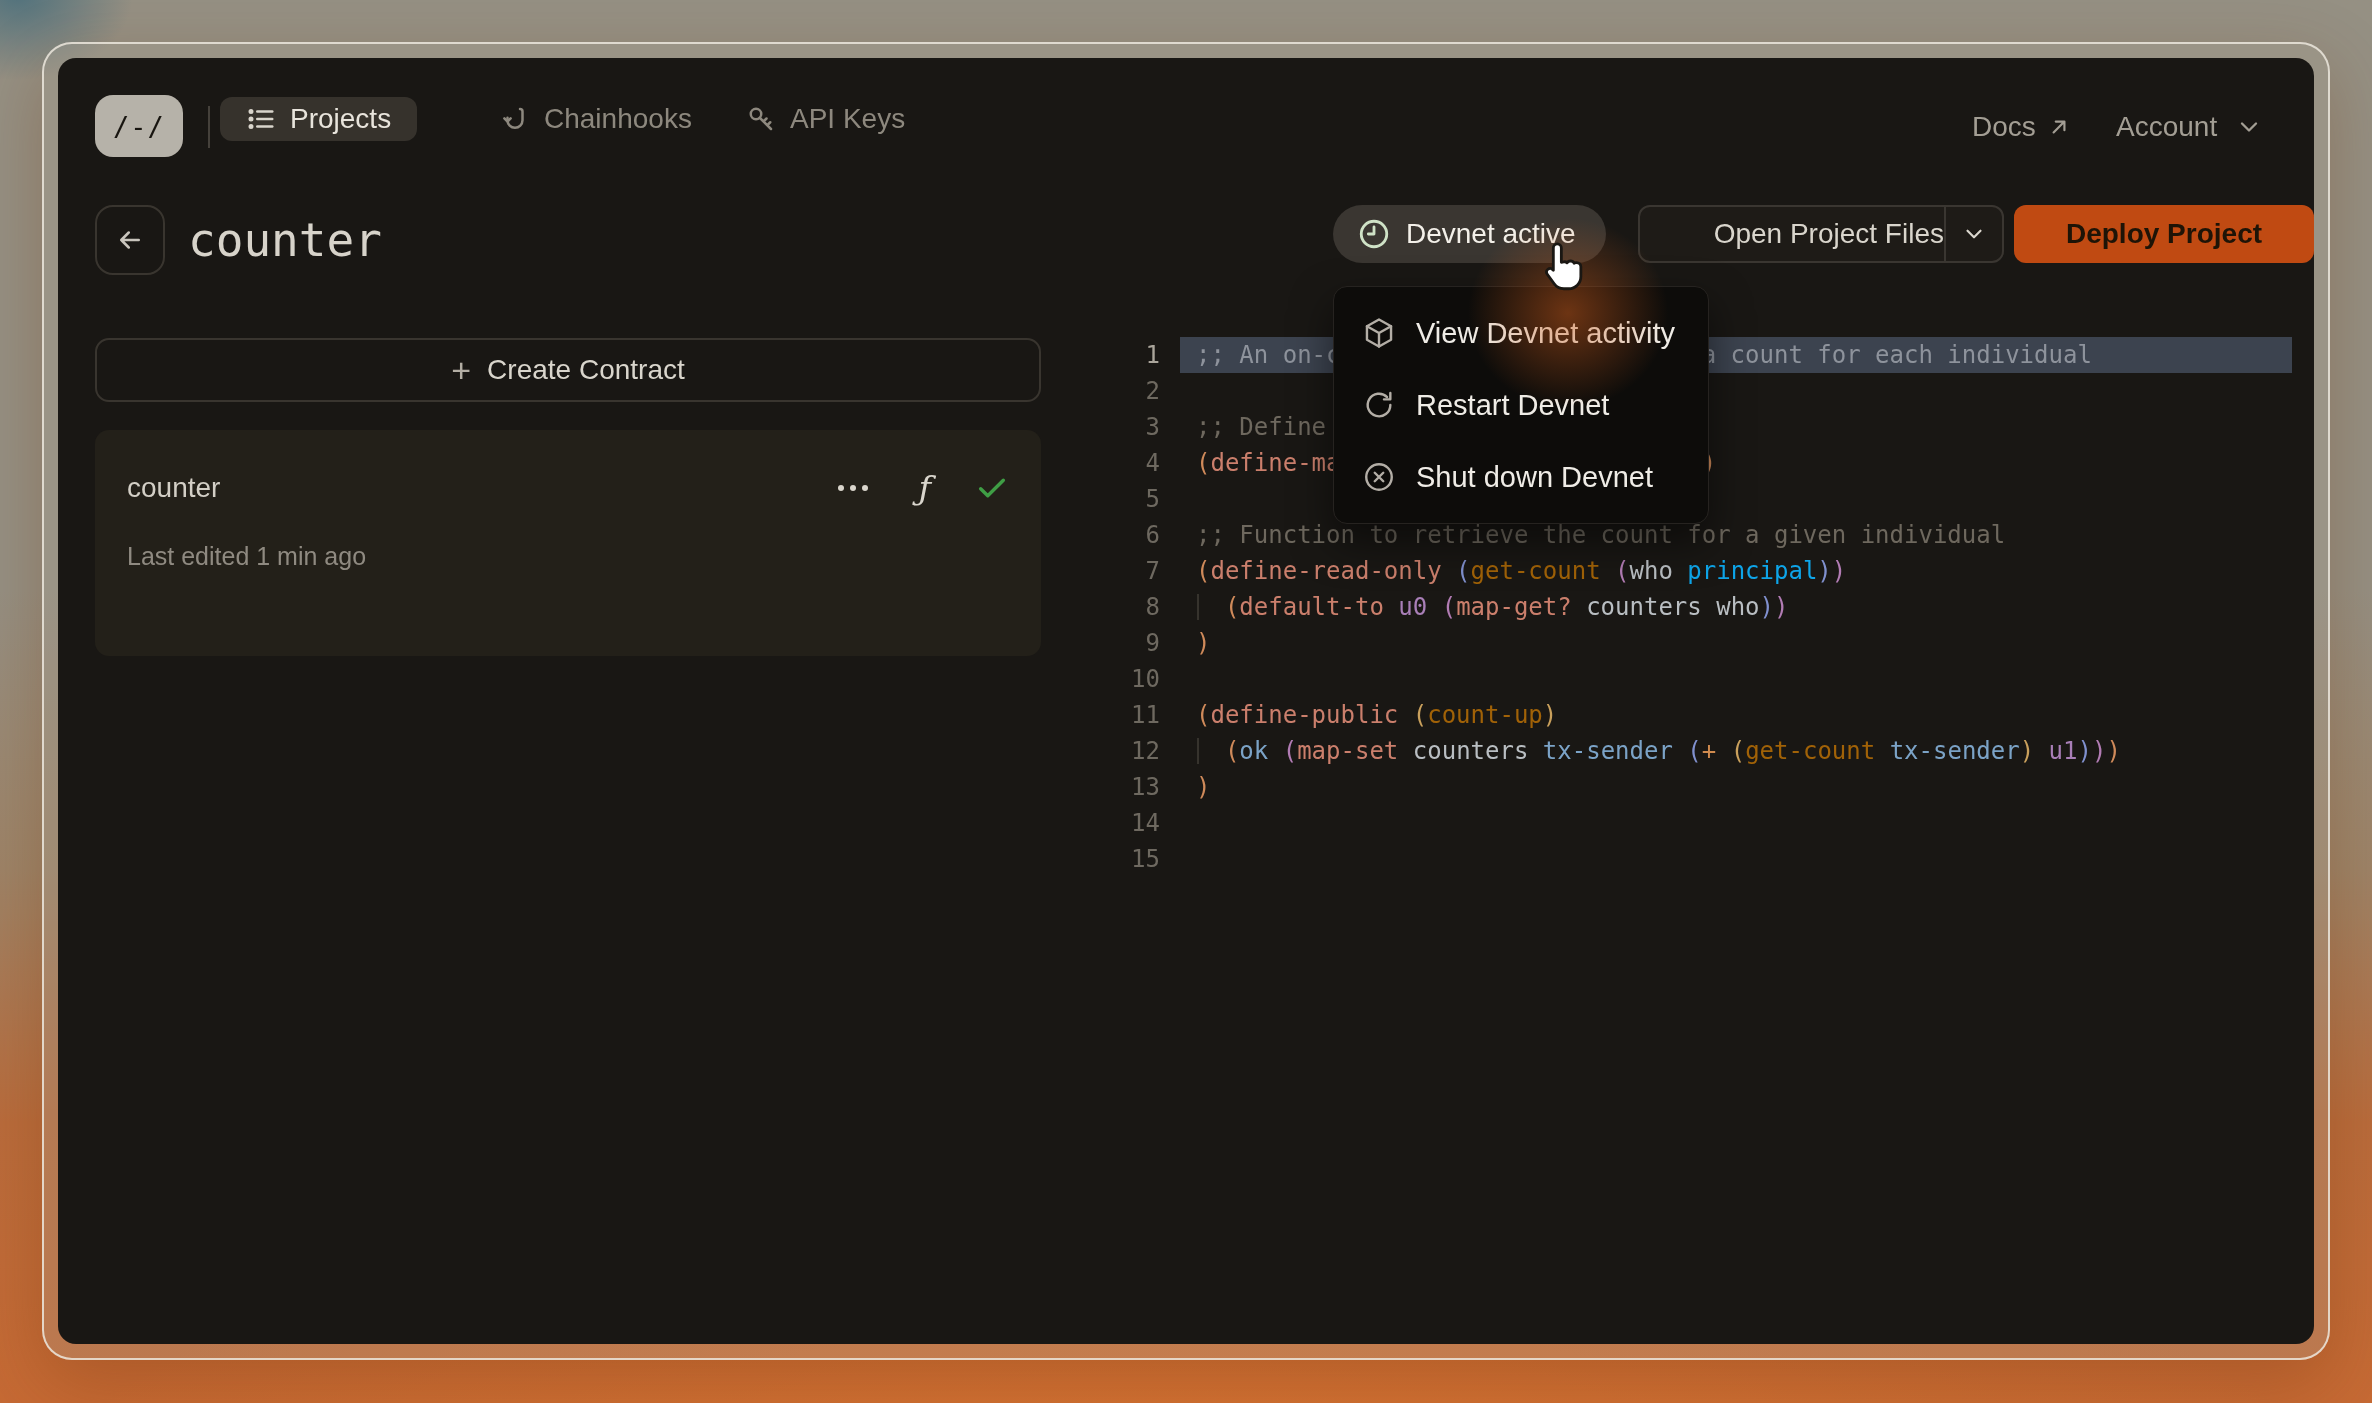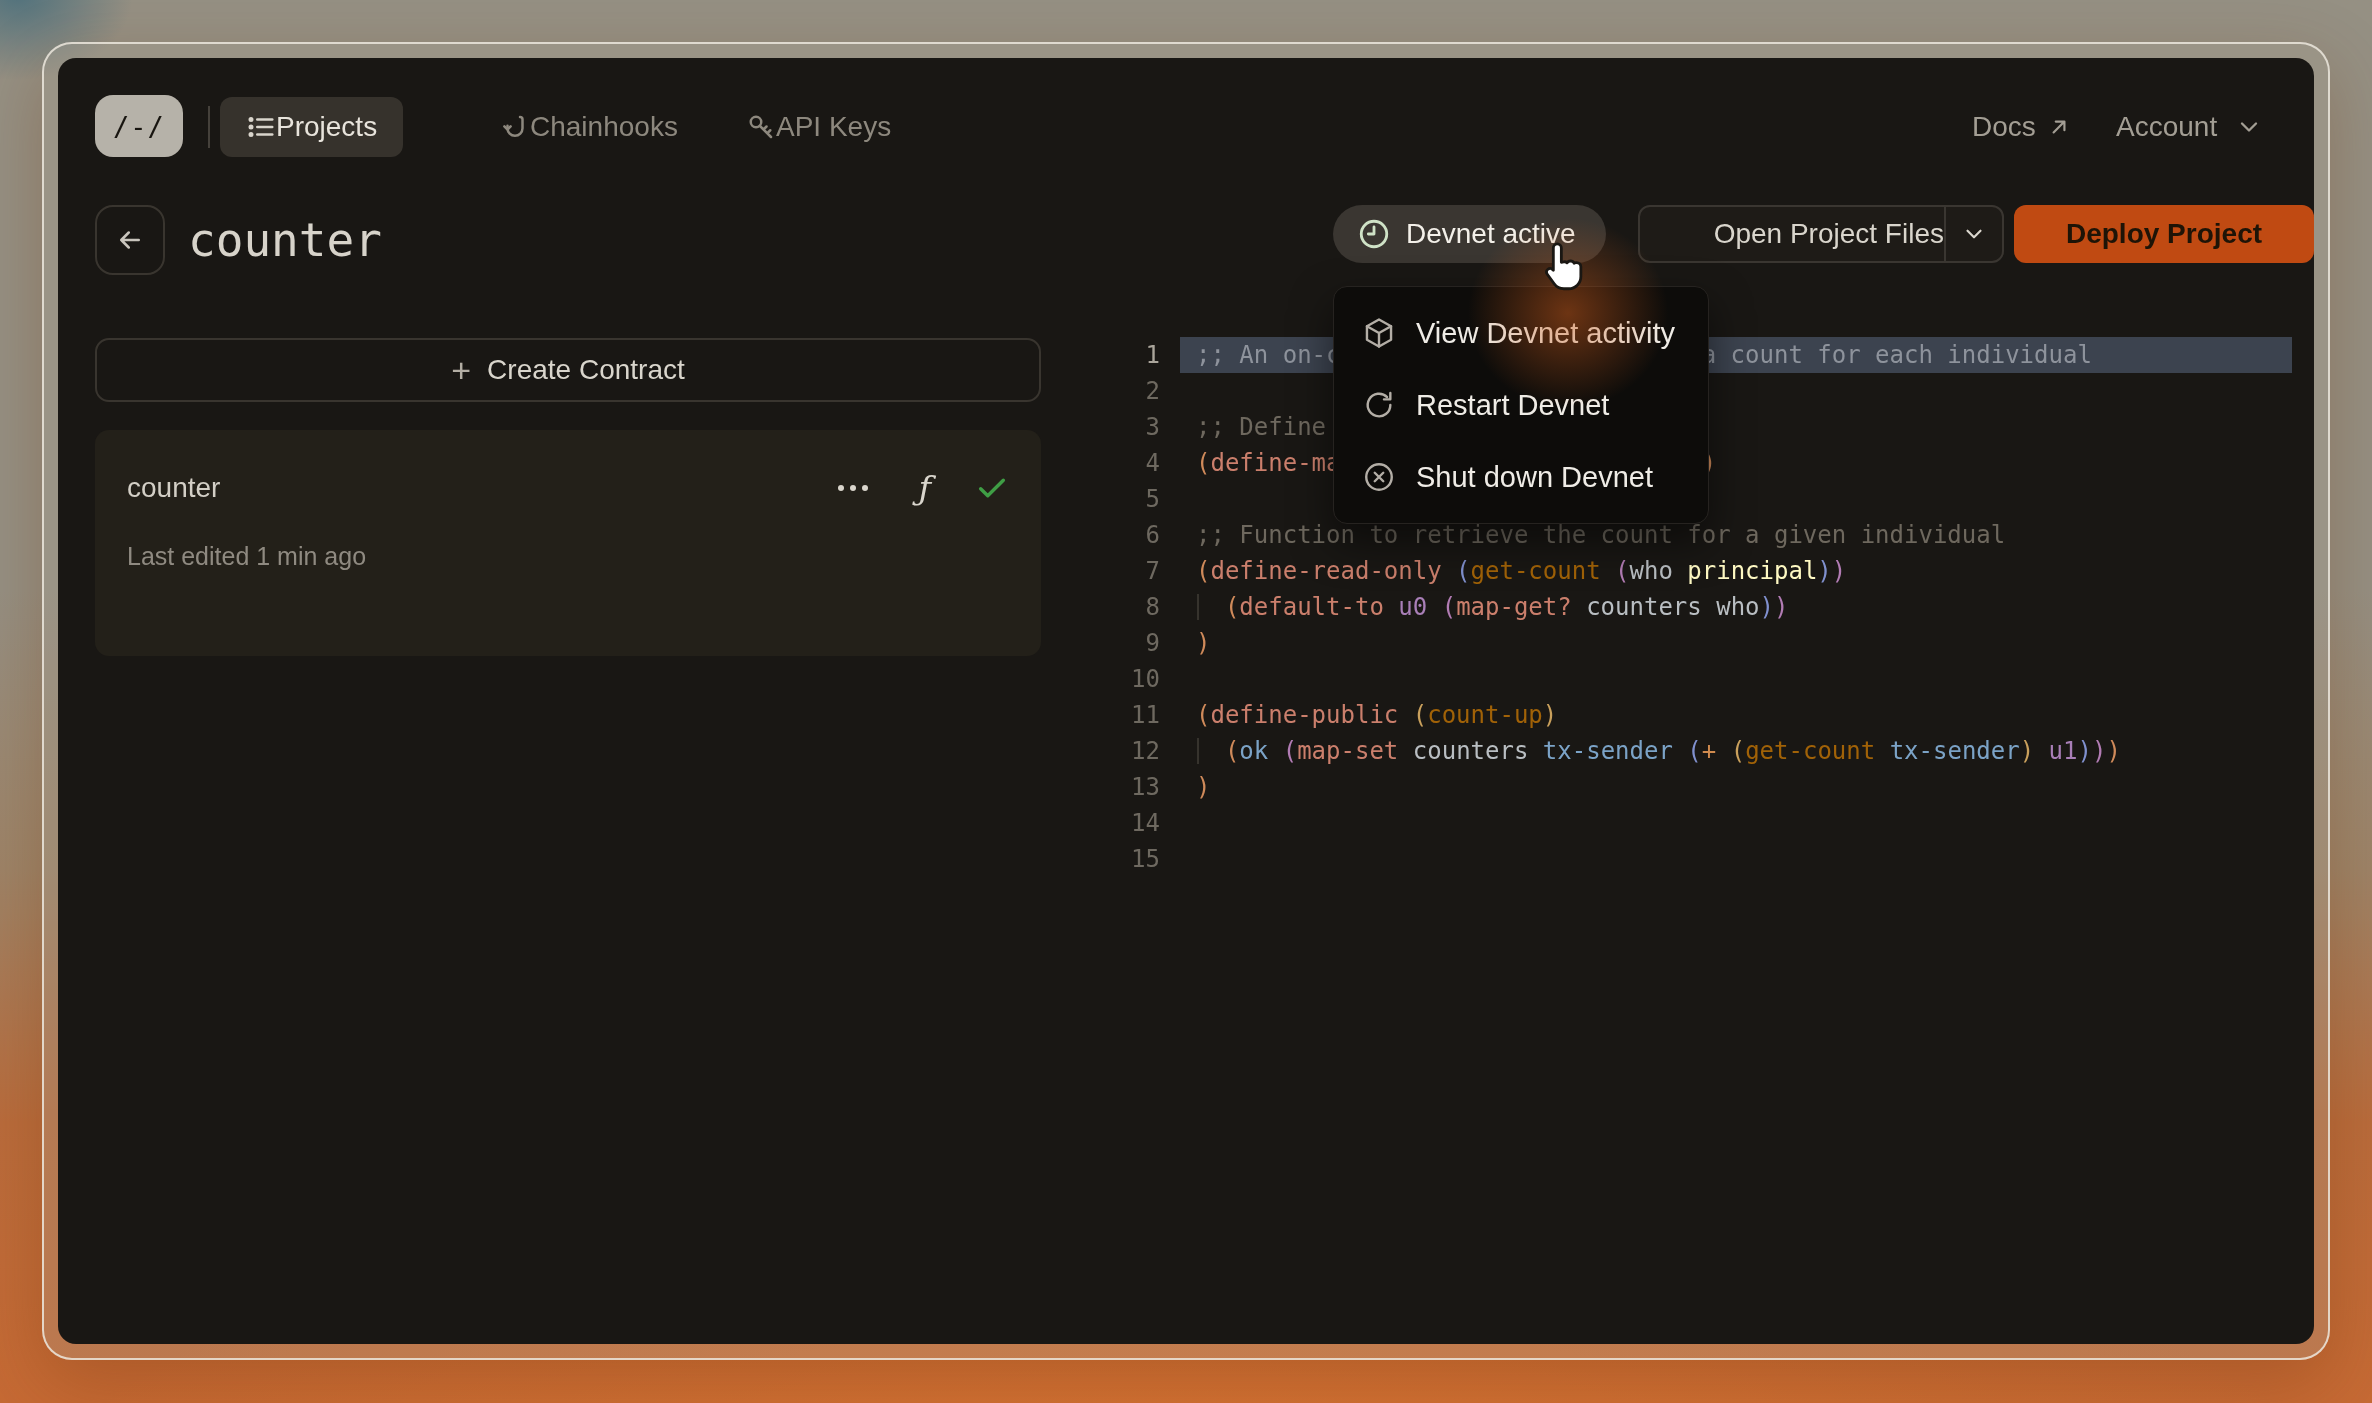--- a/index.html
+++ b/index.html
@@ -18,21 +18,21 @@
     background:rgba(170,158,142,.28); padding:14px;
     box-shadow:0 24px 70px rgba(110,45,8,.28); }
   .inner { width:100%; height:100%; background:#191714; border-radius:18px;
     position:relative; overflow:hidden; }
 
   
   .logo { position:absolute; left:37px; top:37px; width:88px; height:62px;
     background:#b6b2a9; border-radius:18px; display:flex; align-items:center; justify-content:center;
     font-family:"DejaVu Sans Mono", monospace; font-size:27px; color:#181510; letter-spacing:1px; }
   .nav-divider { position:absolute; left:150px; top:48px; width:2px; height:42px; background:#45413b; }
-  .nav-tab { position:absolute; top:39px; height:60px; display:flex; align-items:center; gap:0;
+  .nav-tab { position:absolute; top:39px; height:44px; display:flex; align-items:center; gap:14px;
     font-size:28px; color:#8d887e; padding:0 26px; border-radius:12px; cursor:pointer; }
   .nav-tab.active { background:#36322c; color:#e8e4dc; }
   .nav-tab svg { flex:0 0 auto; }
   .nav-right { position:absolute; top:39px; height:60px; display:flex; align-items:center;
     font-size:28px; color:#a39e94; gap:10px; cursor:pointer; }
 
   
   .back-btn { position:absolute; left:37px; top:147px; width:70px; height:70px;
     border:2px solid #39352f; border-radius:18px; display:flex; align-items:center; justify-content:center; cursor:pointer; }
   .page-title { position:absolute; left:130px; top:155px;
@@ -87,21 +87,21 @@
   .crow.sel { background:#3c434f; }
   .guide { position:absolute; left:17px; top:5px; bottom:5px; width:2px; background:#36332d; }
   .tk-cm  { color:#6e685e; }
   .tk-cms { color:#8e939c; }
   .tk-kw  { color:#cb7f6c; }
   .tk-fn  { color:#a16207; }
   .tk-num { color:#a97fb8; }
   .tk-blt { color:#7ba3c7; }
   .tk-op  { color:#cf8a4e; }
   .tk-pl  { color:#b9bec2;text-align:right; }
-  .tk-pl2 { color:#fef9c3; }
+  .tk-pl2 { color:#0ea5e9; }
   .tk-p1  { color:#cf8a5a; }
   .tk-p2  { color:#8090ce; }
   .tk-p3  { color:#b27cb4; }
   .tk-p4  { color:#c9a05c; }
   svg { display:block; }
 </style>
 </head>
 <body>
 
 <div class="frame">

